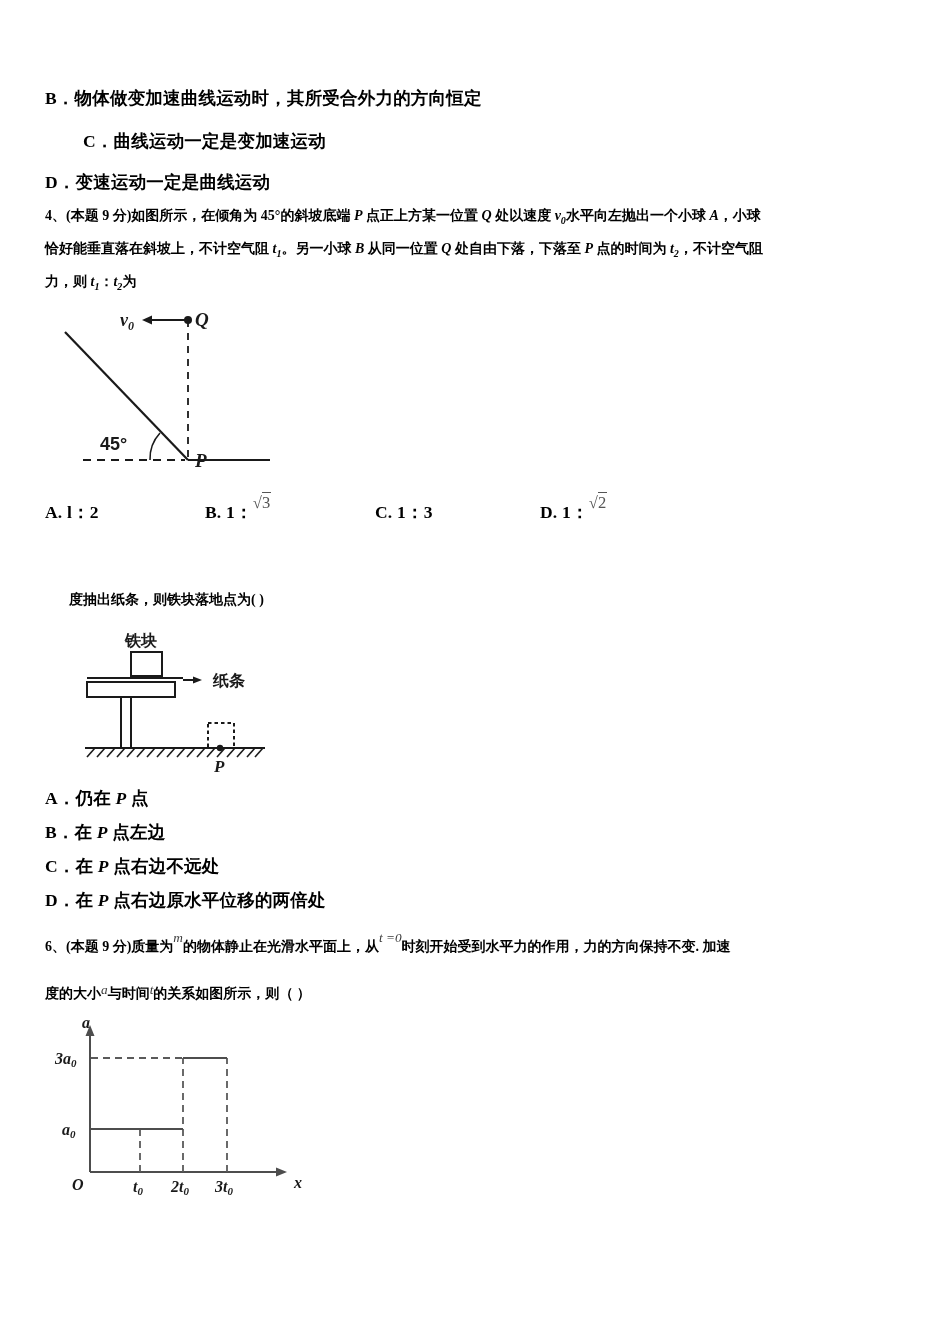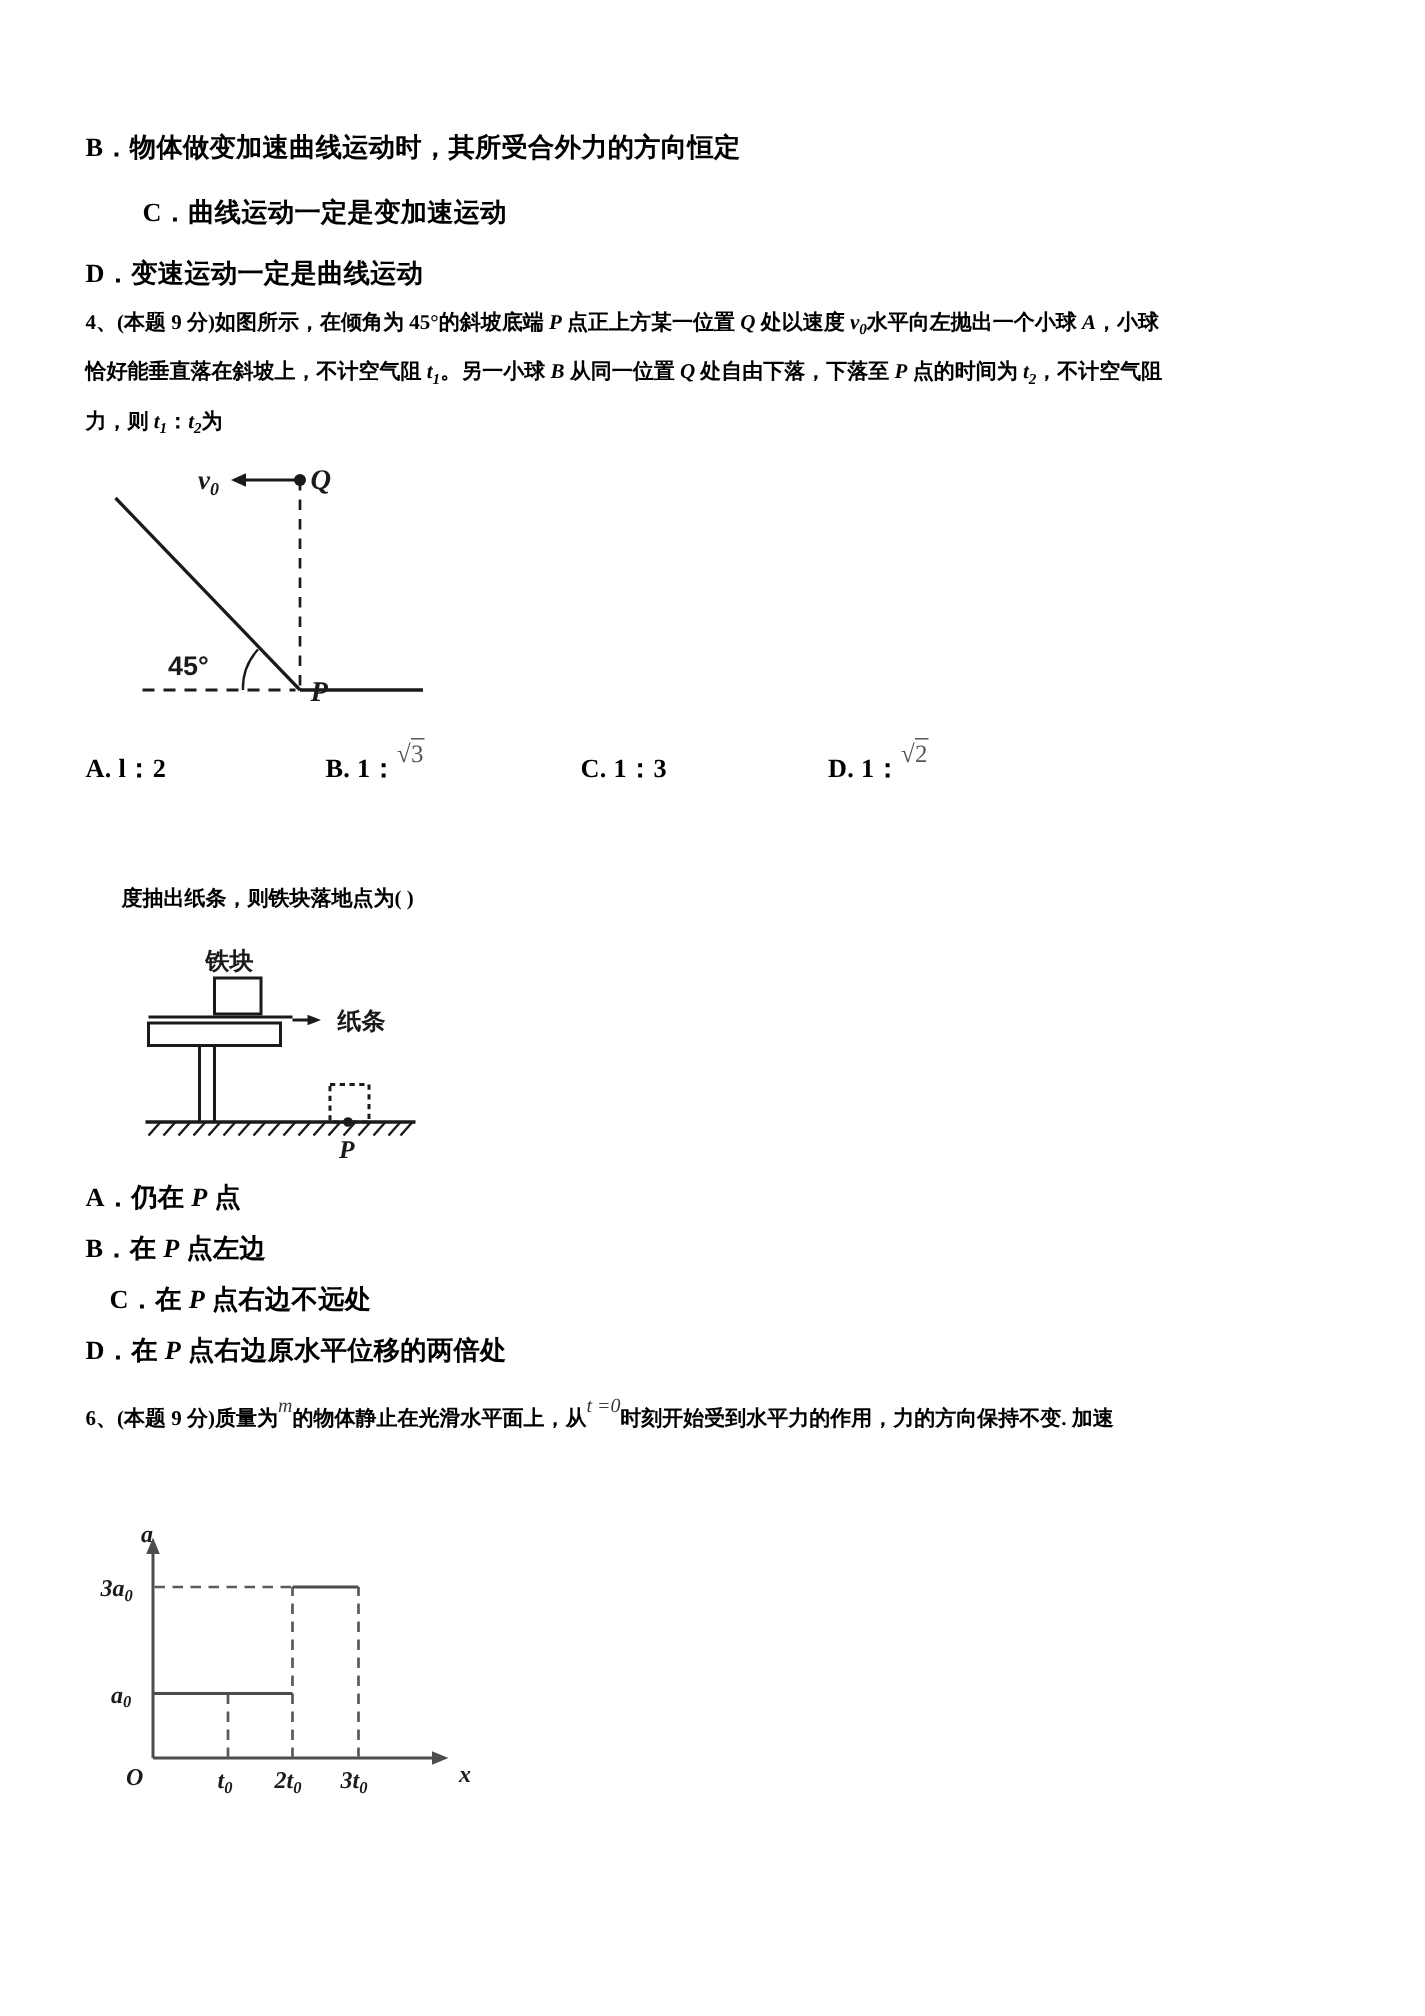--- a/index.html
+++ b/index.html
@@ -10,21 +10,21 @@
   body {
     width: 950px;
     height: 1344px;
     position: relative;
     font-family: "Liberation Serif", "DejaVu Serif", serif;
     color: #000000;
     overflow: hidden;
   }
   .page {
     position: absolute;
-    left: 12px; top: 0;
+    left: 0; top: 0;
     width: 886px;
     height: 1344px;
   }
 
   
   .line {
     position: absolute;
     font-size: 17.5px;
     font-weight: bold;
     line-height: 1.2;
@@ -198,29 +198,32 @@
       <text class="glyph" x="149" y="142" font-size="17">P</text>
     </svg>
   </div>
 
   <div class="line" style="left:45px; top:788px;">
     <span class="opt-label">A．</span><span>仍在 </span><span class="it">P</span><span> 点</span>
   </div>
   <div class="line" style="left:45px; top:822px;">
     <span class="opt-label">B．</span><span>在 </span><span class="it">P</span><span> 点左边</span>
   </div>
-  <div class="line" style="left:45px; top:856px;margin-left:16px;">
+  <div class="line" style="left:45px; top:856px;">
     <span class="opt-label">C．</span><span>在 </span><span class="it">P</span><span> 点右边不远处</span>
   </div>
   <div class="line" style="left:45px; top:890px;">
     <span class="opt-label">D．</span><span>在 </span><span class="it">P</span><span> 点右边原水平位移的两倍处</span>
   </div>
 
   <div class="qline" style="left:45px; top:938px;">
     <span>6、</span><span>(本题 9 分)</span><span>质量为</span><span class="sup-inline">m</span><span>的物体静止在光滑水平面上，从</span><span class="sup-inline">t =0</span><span>时刻开始受到水平力的作用，力的方向保持不变. 加速</span>
+  </div>
+  <div class="qline" style="left:45px; top:985px;">
+    <span>度的大小</span><span class="sup-inline" style="top:-4px;">a</span><span>与时间</span><span class="sup-inline" style="top:-4px;">t</span><span>的关系如图所示，则（  ）</span>
   </div>
 
   <div class="figure" style="left:50px; top:1012px;">
     <svg width="265" height="185" viewBox="0 0 265 185">
 
       <line x1="40" y1="160" x2="40" y2="22" stroke="#4d4d4d" stroke-width="2"></line>
       <polygon points="40,13 35.5,24 44.5,24" fill="#4d4d4d"></polygon>
 
       <line x1="40" y1="160" x2="228" y2="160" stroke="#4d4d4d" stroke-width="2"></line>
       <polygon points="237,160 226,155.5 226,164.5" fill="#4d4d4d"></polygon>

